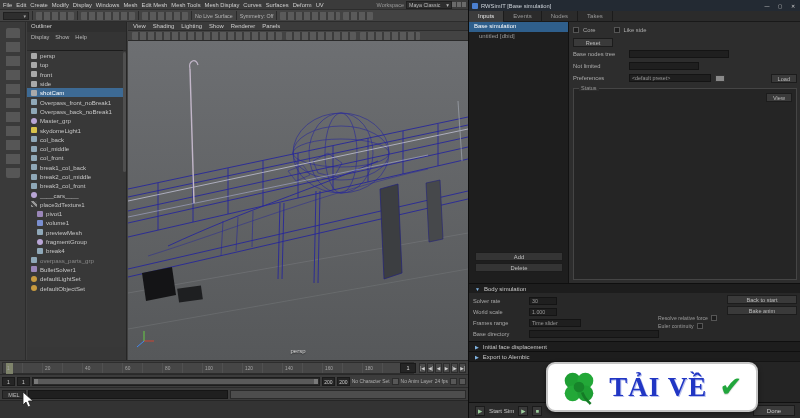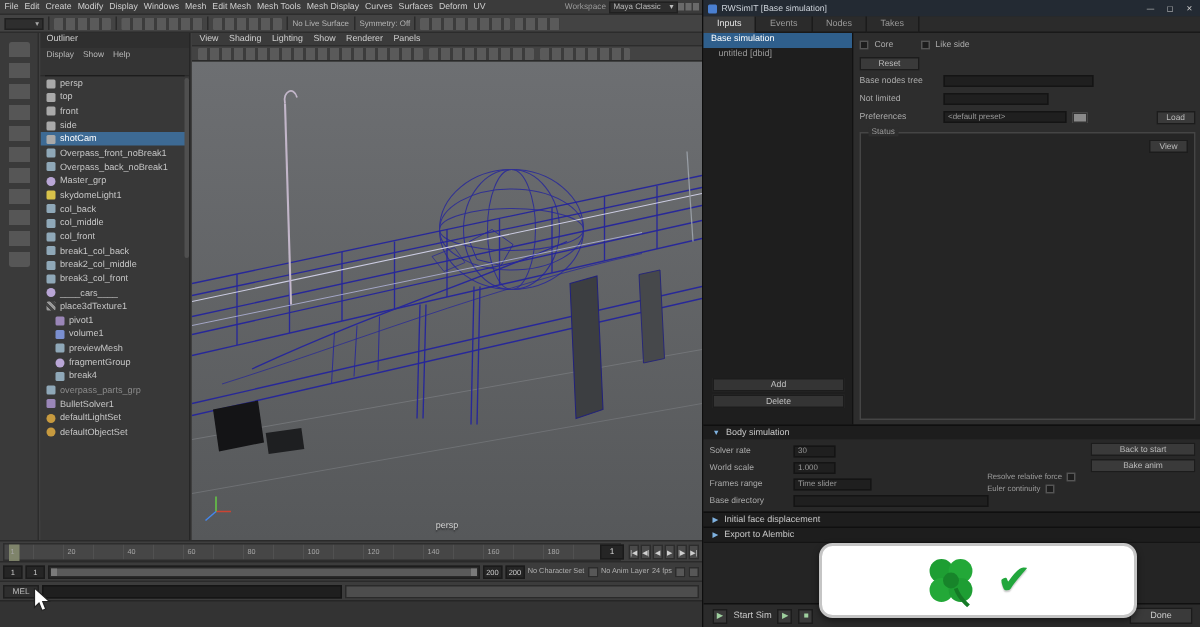--- a/index.html
+++ b/index.html
@@ -557,16 +557,17 @@
 
   <div id="watermark">
     <svg width="36" height="36" viewBox="0 0 34 34">
       <circle cx="11" cy="11" r="7.5" fill="#1e9e33"></circle>
       <circle cx="23" cy="11" r="7.5" fill="#23a838"></circle>
       <circle cx="11" cy="23" r="7.5" fill="#23a838"></circle>
       <circle cx="23" cy="23" r="7.5" fill="#1e9e33"></circle>
       <circle cx="17" cy="17" r="5" fill="#17842a"></circle>
       <path d="M20,22 C22,28 25,30 28,33" stroke="#157a26" stroke-width="2.5" fill="none"></path>
     </svg>
+    <span class="wm-text">TẢI VỀ</span>
     <span class="wm-check">✔</span>
   </div>
 
 </div>
 
 </body></html>

